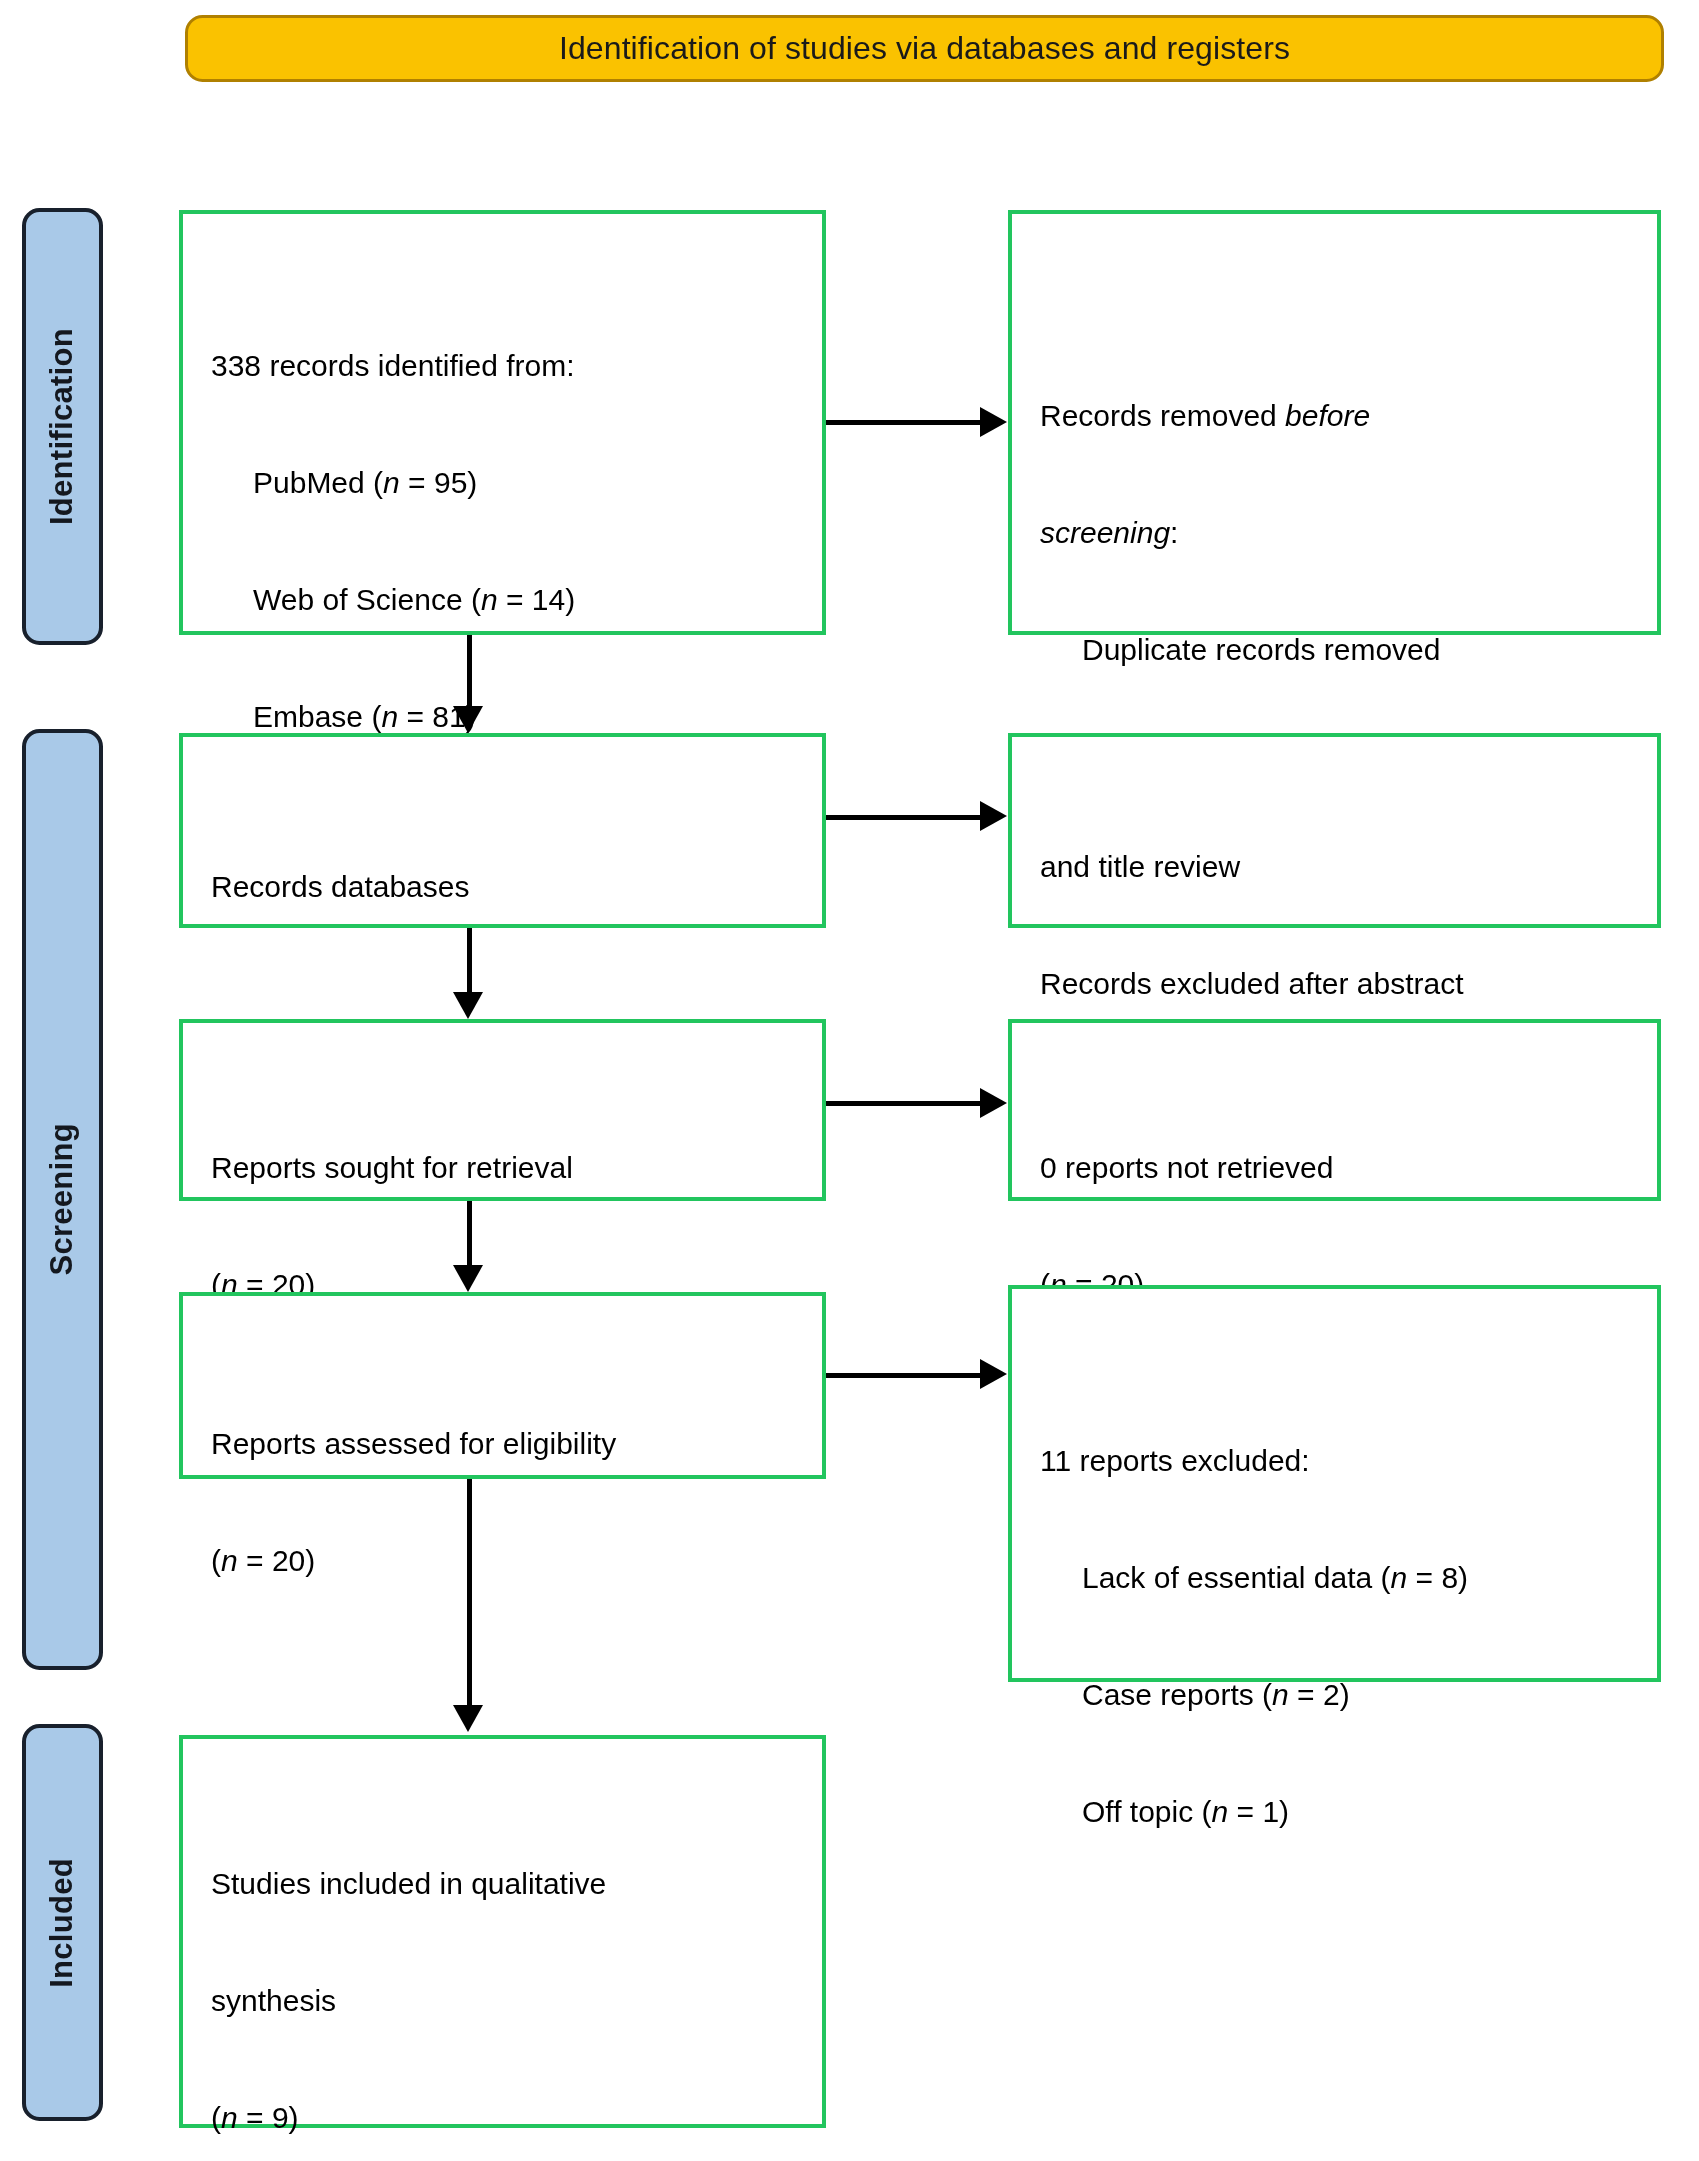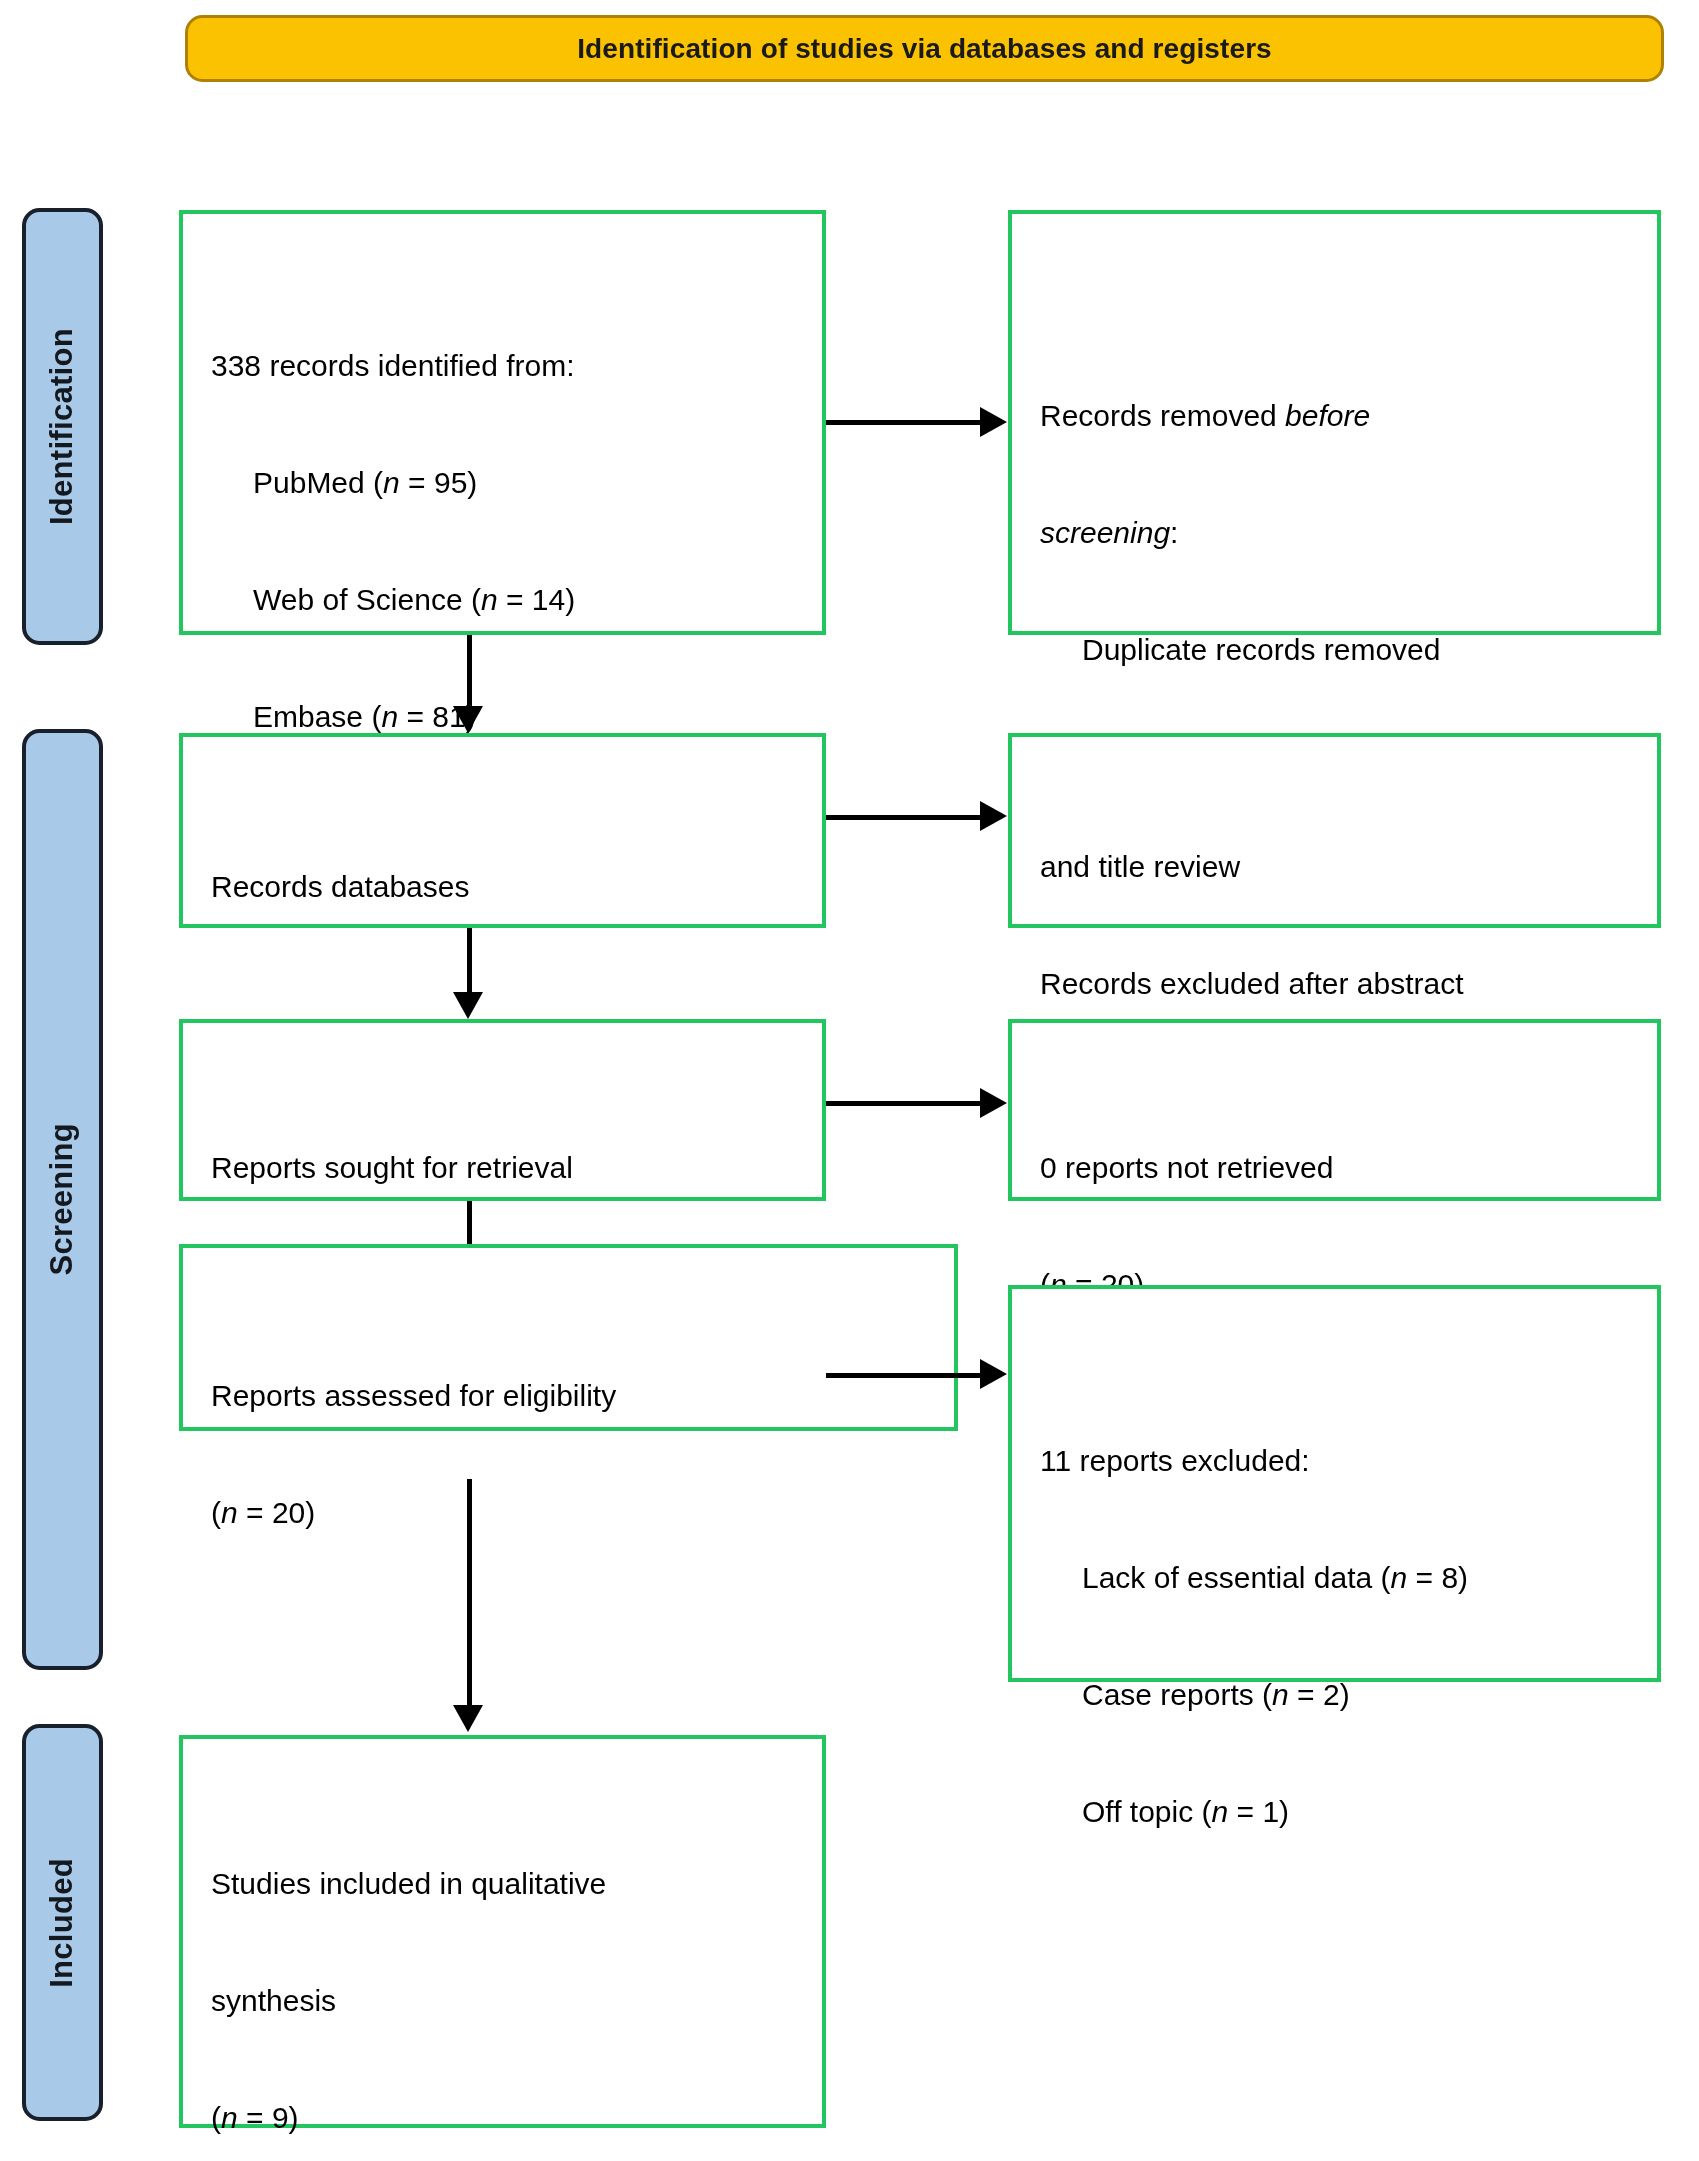--- a/index.html
+++ b/index.html
@@ -27,22 +27,22 @@
     height: 67px;
     background: #FAC200;
     border: 3.4px solid #B08000;
     border-radius: 17.5px;
     box-sizing: border-box;
     display: flex;
     align-items: center;
     justify-content: center;
   }
   .banner-text {
-    font-size: 28px;
-    font-weight: bold;
+    font-size: 32px;
+    font-weight: normal;
     color: #1a1a1a;
     letter-spacing: 0.1px;
     white-space: nowrap;
   }
 
   
   .stage-tab {
     position: absolute;
     background: #A9C9E8;
     border: 4px solid #18202c;
@@ -193,21 +193,21 @@
       <span class="line"><span>(</span><em class="n">n</em><span> = 20)</span></span>
     </div>
   </div>
 
   <div class="h-line" style="left:826px; top:1101px; width:156px;"></div>
   <div class="h-head" style="left:980px; top:1088px;"></div>
 
   <div class="v-line" style="left:467px; top:1201px; height:71px;"></div>
   <div class="v-head" style="left:453px; top:1265px;"></div>
 
-  <div class="box" style="left:179px; top:1244px; width:779px; height:187px;padding-left:35px;">
+  <div class="box" style="left:179px; top:1292px; width:647px; height:187px;padding-left:35px;">
     <div class="box-inner" style="top:50px;">
       <span class="line">Reports assessed for eligibility</span>
       <span class="line"><span>(</span><em class="n">n</em><span> = 20)</span></span>
     </div>
   </div>
 
   <div class="box" style="left:1008px; top:1285px; width:653px; height:397px;">
     <div class="box-inner" style="top:74px;">
       <span class="line">11 reports excluded:</span>
       <span class="line indent"><span>Lack of essential data</span> <span>(</span><em class="n">n</em><span> = 8)</span></span>

